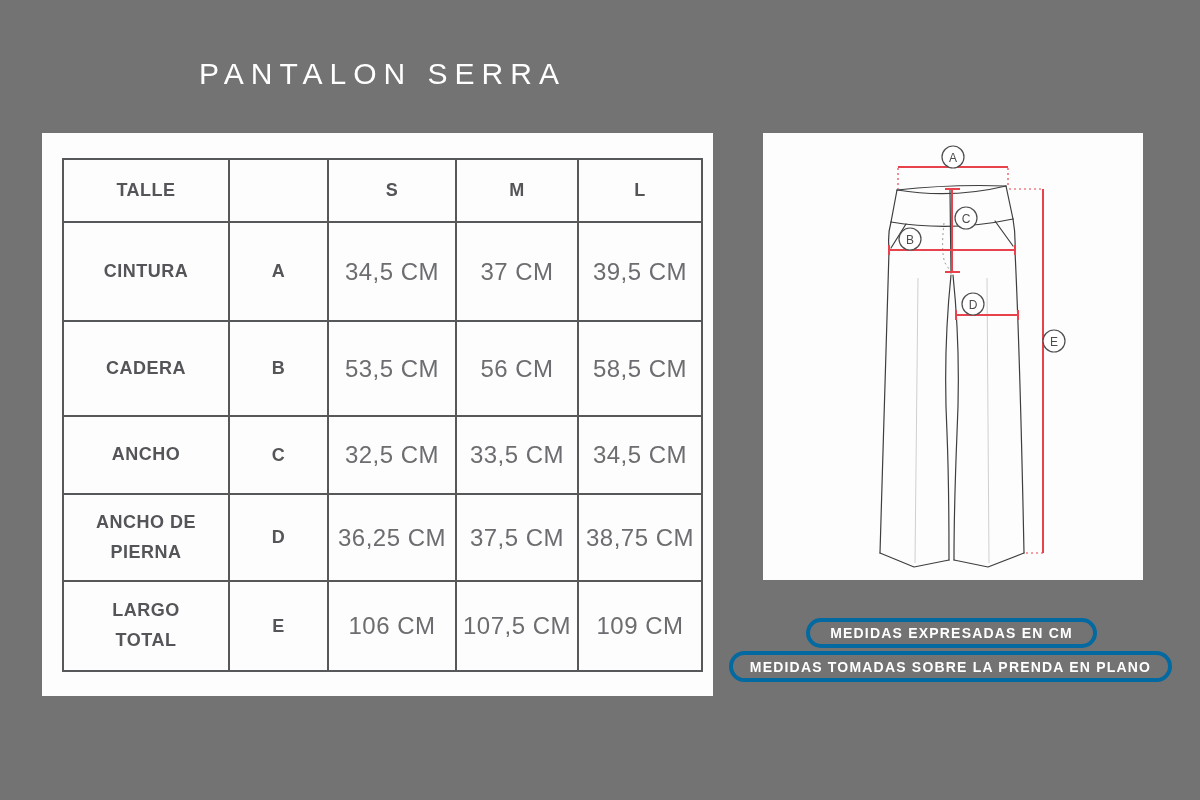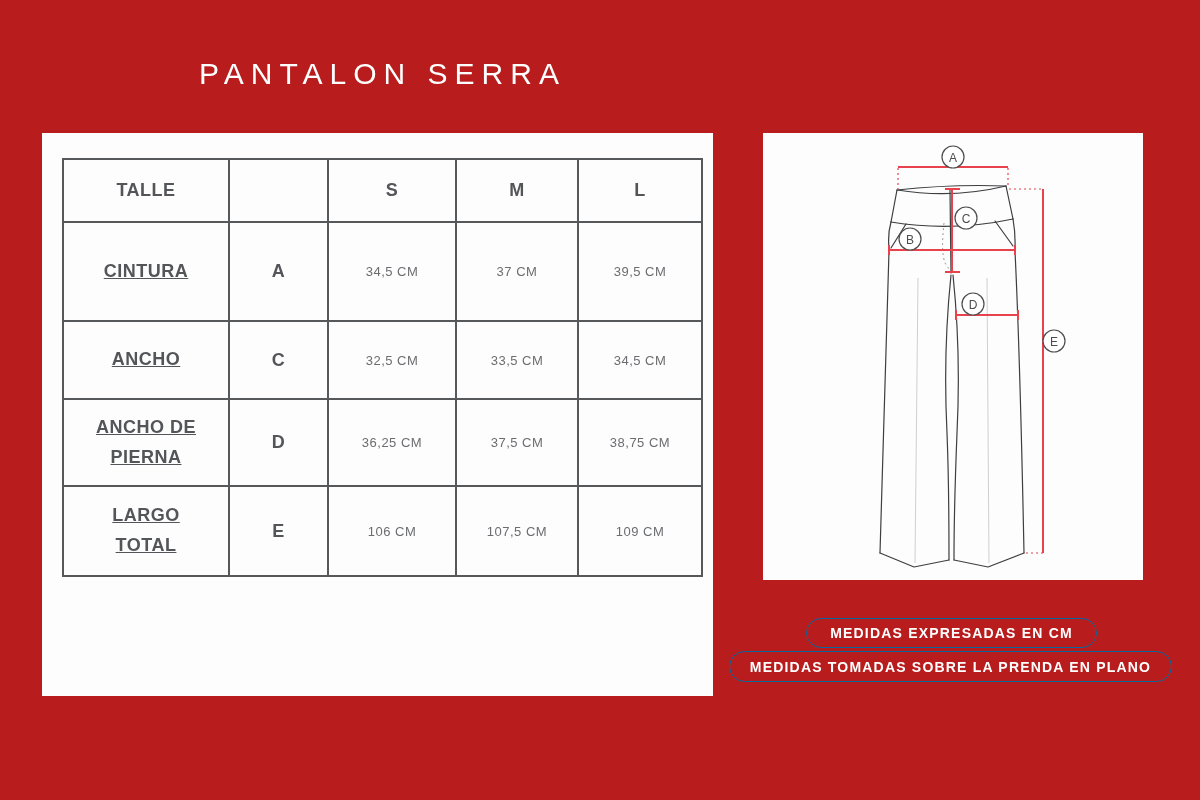--- a/index.html
+++ b/index.html
@@ -1,21 +1,21 @@
 <!DOCTYPE html>
 <html><head>
 <meta charset="utf-8">
 <style>
   html,body { margin:0; padding:0; }
   body { font-family: "Liberation Sans", sans-serif; }
   .stage {
     position: relative;
     width: 1200px;
     height: 800px;
-    background: #b91c1c;
+    background: #737373;
     overflow: hidden;
   }
   .page-title {
     position: absolute;
     left: 199px;
     top: 57px;
     margin: 0;
     font-size: 30px;
     font-weight: 400;
     letter-spacing: 7px;
@@ -53,32 +53,32 @@
   tr.row-b { height: 95px; }
   tr.row-c { height: 78px; }
   tr.row-d { height: 87px; padding-left: 44px; }
   tr.row-e { height: 90px; }
   .hdr-cell, .label-cell, .letter-cell {
     font-size: 18px;
     font-weight: 700;
     color: #545558;
     letter-spacing: 0.5px;
   }
-  .label-cell { white-space: pre-line; line-height: 1.65; text-decoration: underline; }
+  .label-cell { white-space: pre-line; line-height: 1.65; }
   .value-cell {
-    font-size: 13px;
+    font-size: 24px;
     font-weight: 400;
     color: #6c6d70;
     letter-spacing: 0.5px;
   }
 
   .badge {
     position: absolute;
     box-sizing: border-box;
-    border: 1px solid #0369a1;
+    border: 4px solid #0369a1;
     border-radius: 16px;
     display: flex;
     align-items: center;
     justify-content: center;
     color: #ffffff;
     font-size: 14px;
     font-weight: 700;
     letter-spacing: 1.2px;
     white-space: nowrap;
   }
@@ -123,20 +123,27 @@
         <th class="hdr-cell">M</th>
         <th class="hdr-cell">L</th>
       </tr>
       <tr class="row-a">
         <td class="label-cell">CINTURA</td>
         <td class="letter-cell">A</td>
         <td class="value-cell">34,5 CM</td>
         <td class="value-cell">37 CM</td>
         <td class="value-cell">39,5 CM</td>
       </tr>
+      <tr class="row-b">
+        <td class="label-cell">CADERA</td>
+        <td class="letter-cell">B</td>
+        <td class="value-cell">53,5 CM</td>
+        <td class="value-cell">56 CM</td>
+        <td class="value-cell">58,5 CM</td>
+      </tr>
       <tr class="row-c">
         <td class="label-cell">ANCHO</td>
         <td class="letter-cell">C</td>
         <td class="value-cell">32,5 CM</td>
         <td class="value-cell">33,5 CM</td>
         <td class="value-cell">34,5 CM</td>
       </tr>
       <tr class="row-d">
         <td class="label-cell">ANCHO DE
 PIERNA</td>

